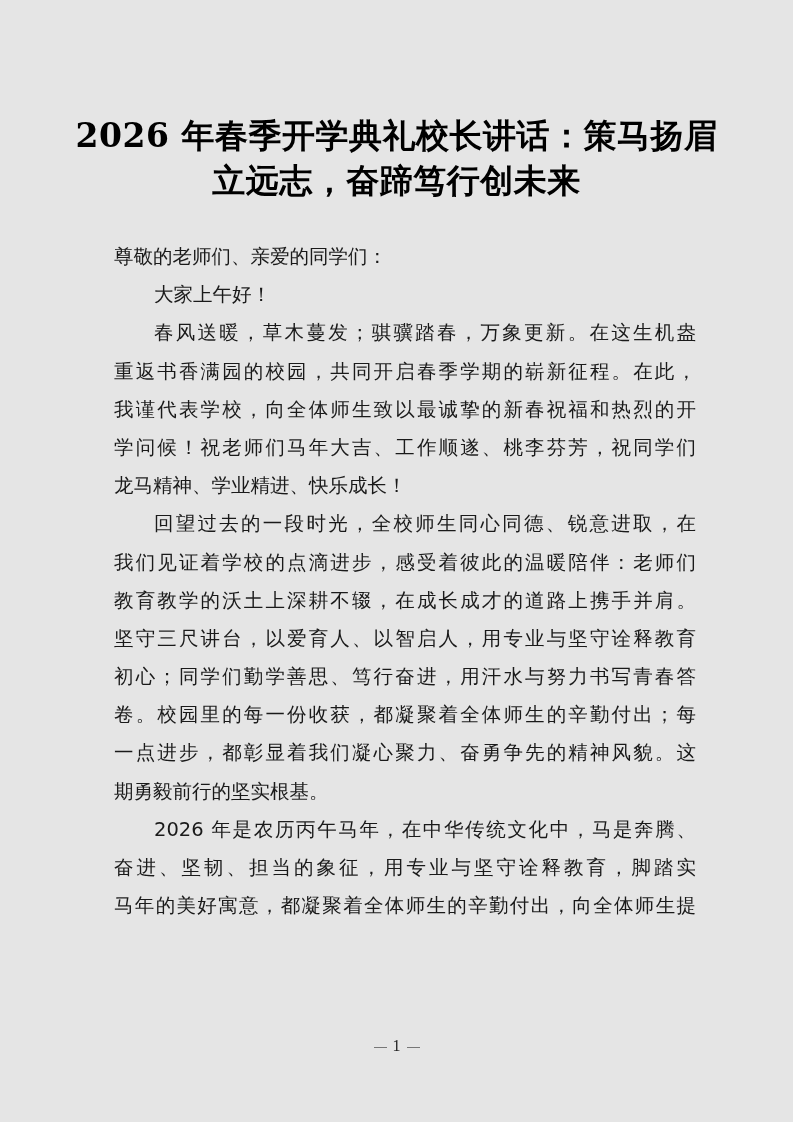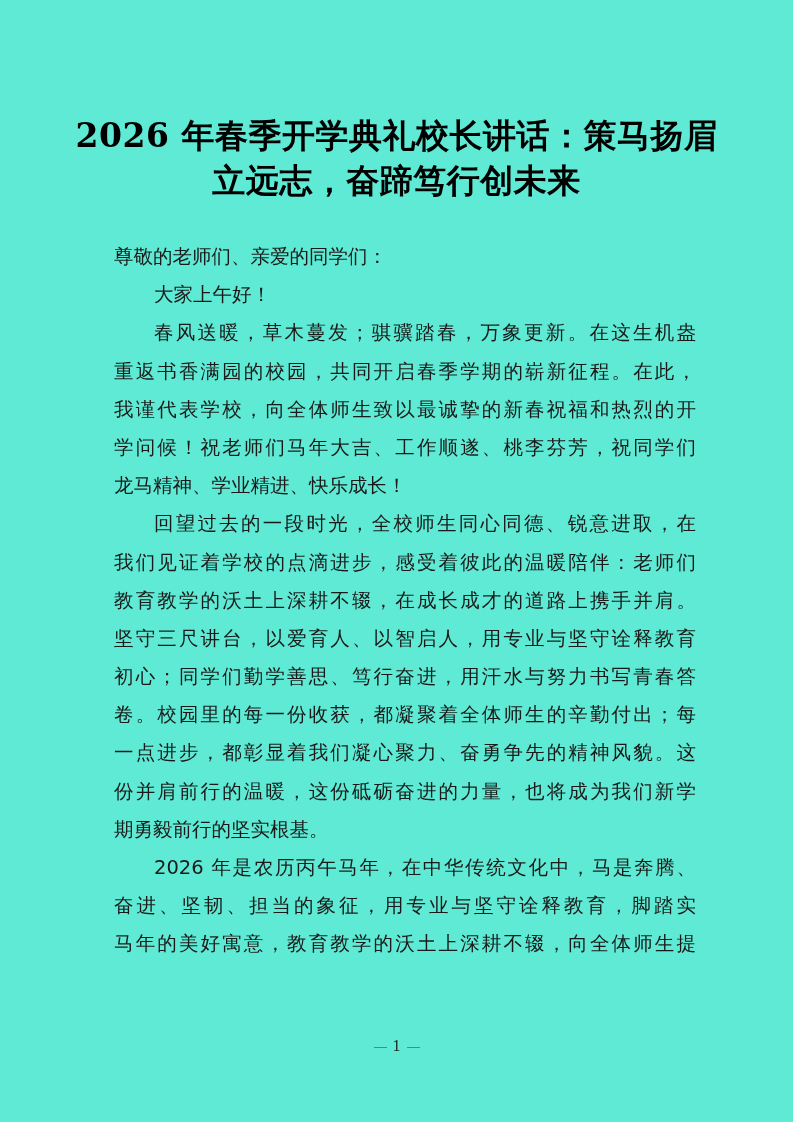--- a/index.html
+++ b/index.html
@@ -1,17 +1,17 @@
 <!DOCTYPE html>
 <html><head>
 <meta charset="utf-8">
 <style>
   html, body { margin: 0; padding: 0; background: #ffffff; }
   body { width: 793px; height: 1122px; position: relative; overflow: hidden; color: #111; }
-  .page { position: absolute; left: 0; top: 0; width: 793px; height: 1122px; background: #5eead4; }
+  .page { position: absolute; left: 0; top: 0; width: 793px; height: 1122px; background: #e5e5e5; }
   .title {
     position: absolute; left: 60px; width: 673px; top: 113px;
     text-align: center;
     font-family: "DejaVu Serif", "Liberation Serif", serif;
     font-weight: bold; font-size: 33px; line-height: 45px;
     color: #000; letter-spacing: 0.5px;
   }
   .title div { white-space: nowrap; }
   .body {
     position: absolute; left: 114px; top: 238px; width: 582px;
@@ -50,28 +50,27 @@
     </div>
 
     <div>
       <div class="line indent">回望过去的一段时光，全校师生同心同德、锐意进取，在</div>
       <div class="line">我们见证着学校的点滴进步，感受着彼此的温暖陪伴：老师们</div>
       <div class="line">教育教学的沃土上深耕不辍，在成长成才的道路上携手并肩。</div>
       <div class="line">坚守三尺讲台，以爱育人、以智启人，用专业与坚守诠释教育</div>
       <div class="line">初心；同学们勤学善思、笃行奋进，用汗水与努力书写青春答</div>
       <div class="line">卷。校园里的每一份收获，都凝聚着全体师生的辛勤付出；每</div>
       <div class="line">一点进步，都彰显着我们凝心聚力、奋勇争先的精神风貌。这</div>
-      <div class="line">份并肩前行的温暖，这份砥砺奋进的力量，也将成为我们新学</div>
       <div class="line last">期勇毅前行的坚实根基。</div>
     </div>
 
     <div>
       <div class="line indent">2026 年是农历丙午马年，在中华传统文化中，马是奔腾、</div>
       <div class="line">奋进、坚韧、担当的象征，用专业与坚守诠释教育，脚踏实</div>
-      <div class="line">马年的美好寓意，教育教学的沃土上深耕不辍，向全体师生提</div>
+      <div class="line">马年的美好寓意，都凝聚着全体师生的辛勤付出，向全体师生提</div>
     </div>
   </div>
 
   <div class="page-number">
     <span class="dash"></span><span>1</span><span class="dash"></span>
   </div>
 
 </div>
 
 </body></html>

